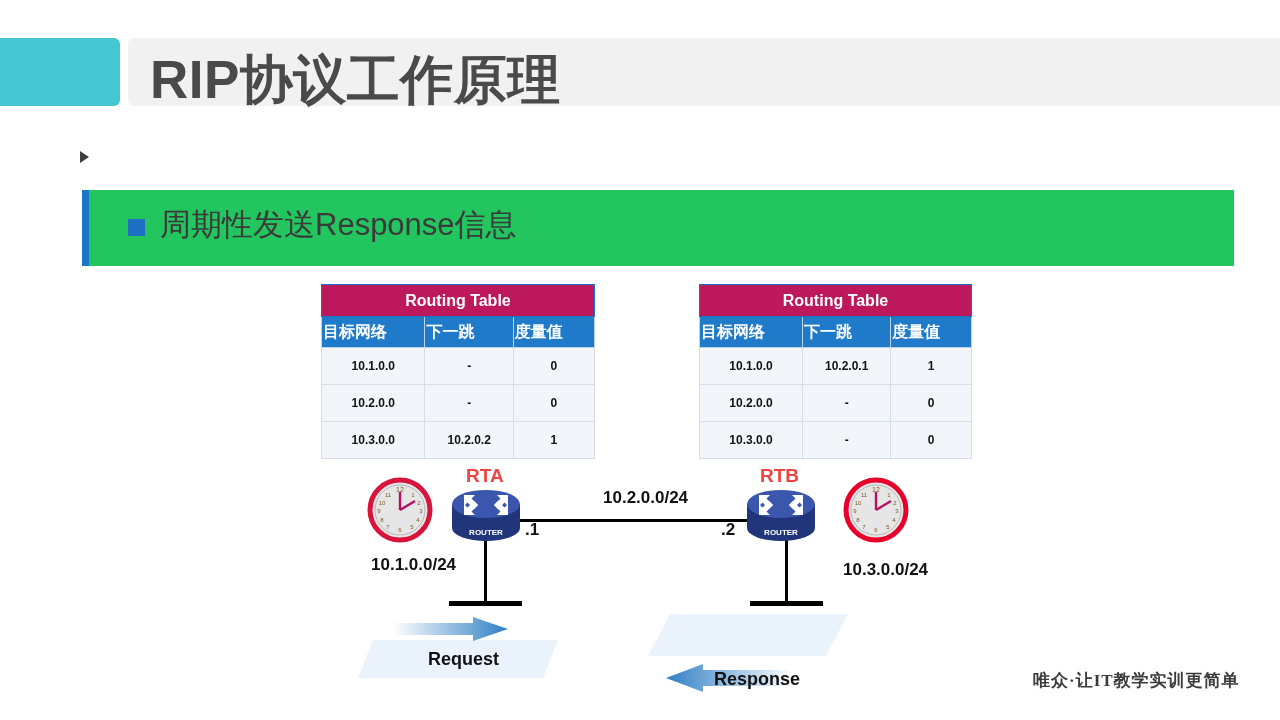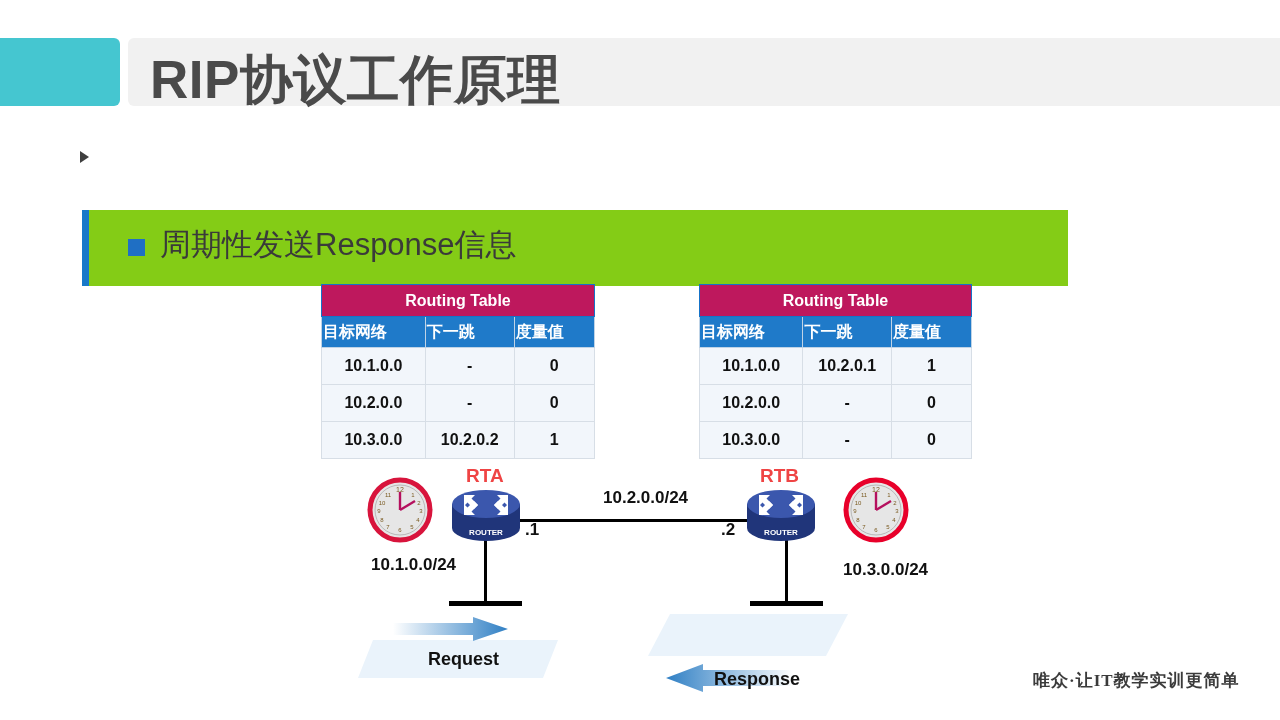--- a/index.html
+++ b/index.html
@@ -79,24 +79,24 @@
     font-size: 29px;
     font-weight: bold;
     color: #1269c0;
     white-space: nowrap;
   }
 
   
   #bullet-panel {
     position: absolute;
     left: 82px;
-    top: 210px;
-    width: 986px;
+    top: 190px;
+    width: 1152px;
     height: 76px;
-    background: #84cc16;
+    background: #22c55e;
   }
   #bullet-accent {
     position: absolute;
     left: 0;
     top: 0;
     width: 7px;
     height: 76px;
     background: #1878c8;
   }
   #bullet-square {
@@ -139,21 +139,21 @@
     color: #ffffff;
     font-weight: bold;
     font-size: 16px;
     height: 28px;
     border: 1px solid #bfd3e6;
   }
   .routing-table .tbl-row td {
     background: #f2f6fb;
     color: #111111;
     font-weight: bold;
-    font-size: 16px;
+    font-size: 12px;
     text-align: center;
     height: 34px;
     border: 1px solid #d7dee6;
   }
   .col-net  { width: 104px; }
   .col-hop  { width: 88px; }
   .col-met  { width: 82px; }
 
   
   #diagram {

